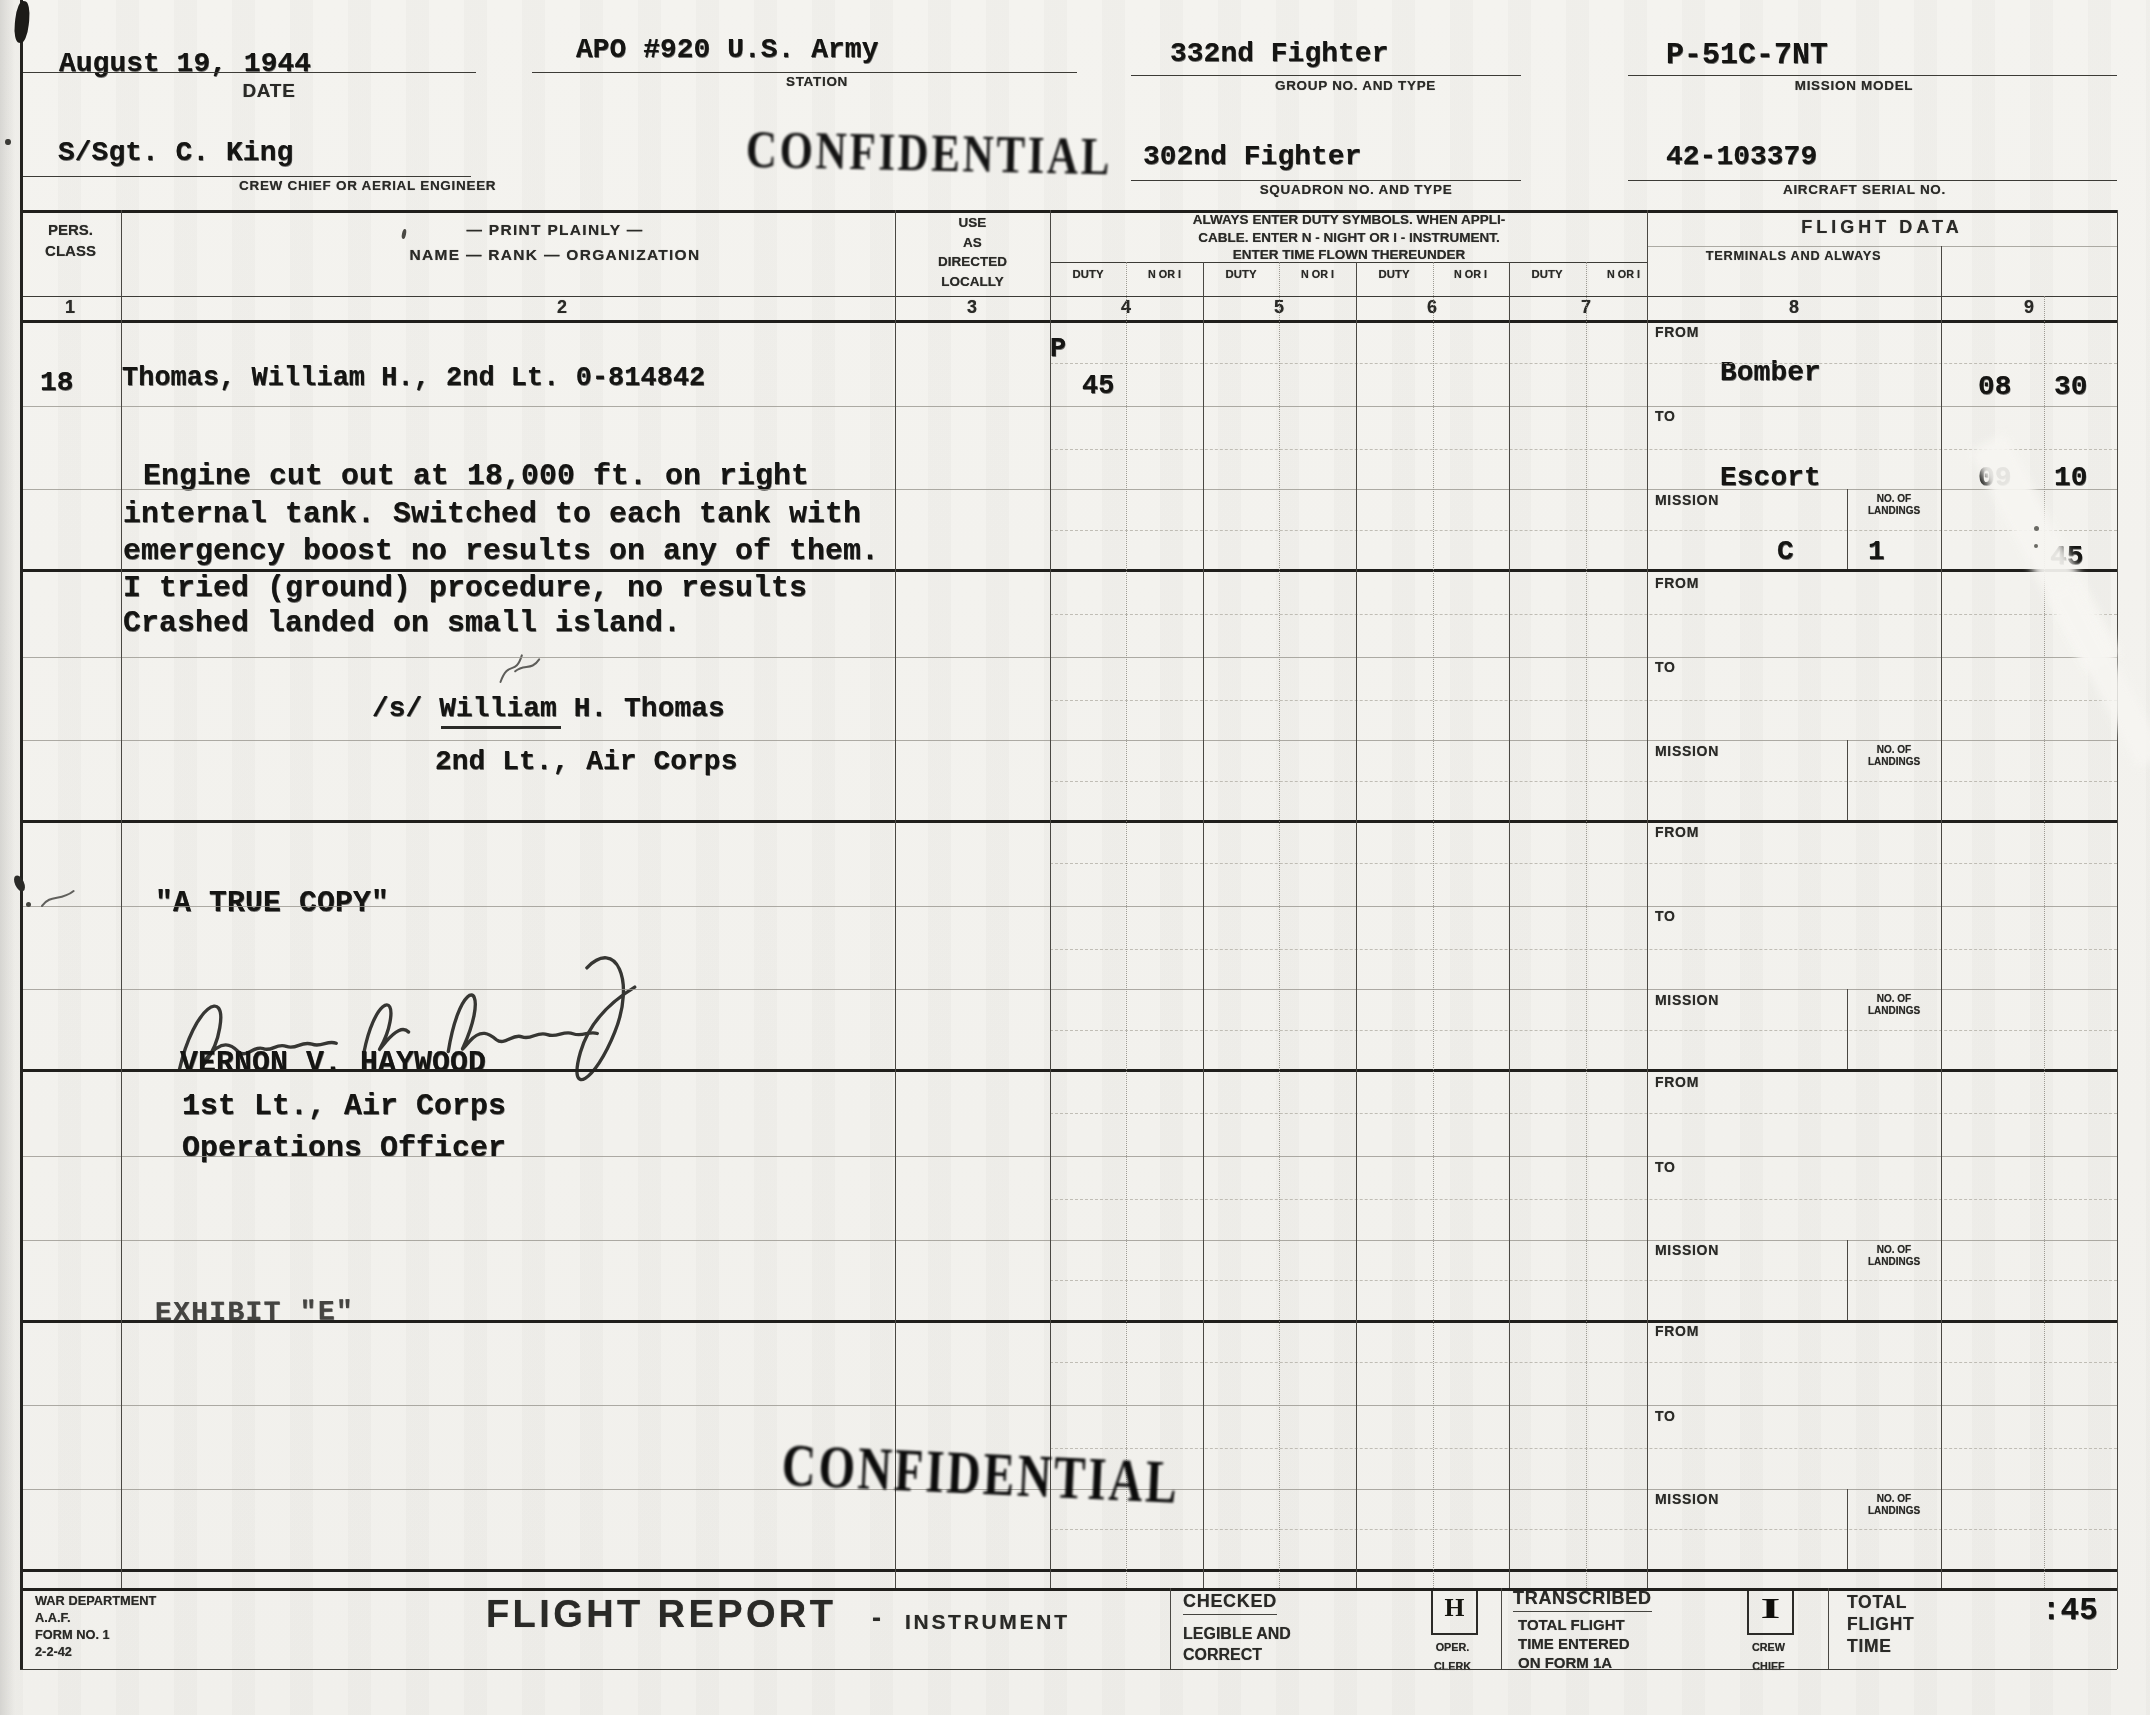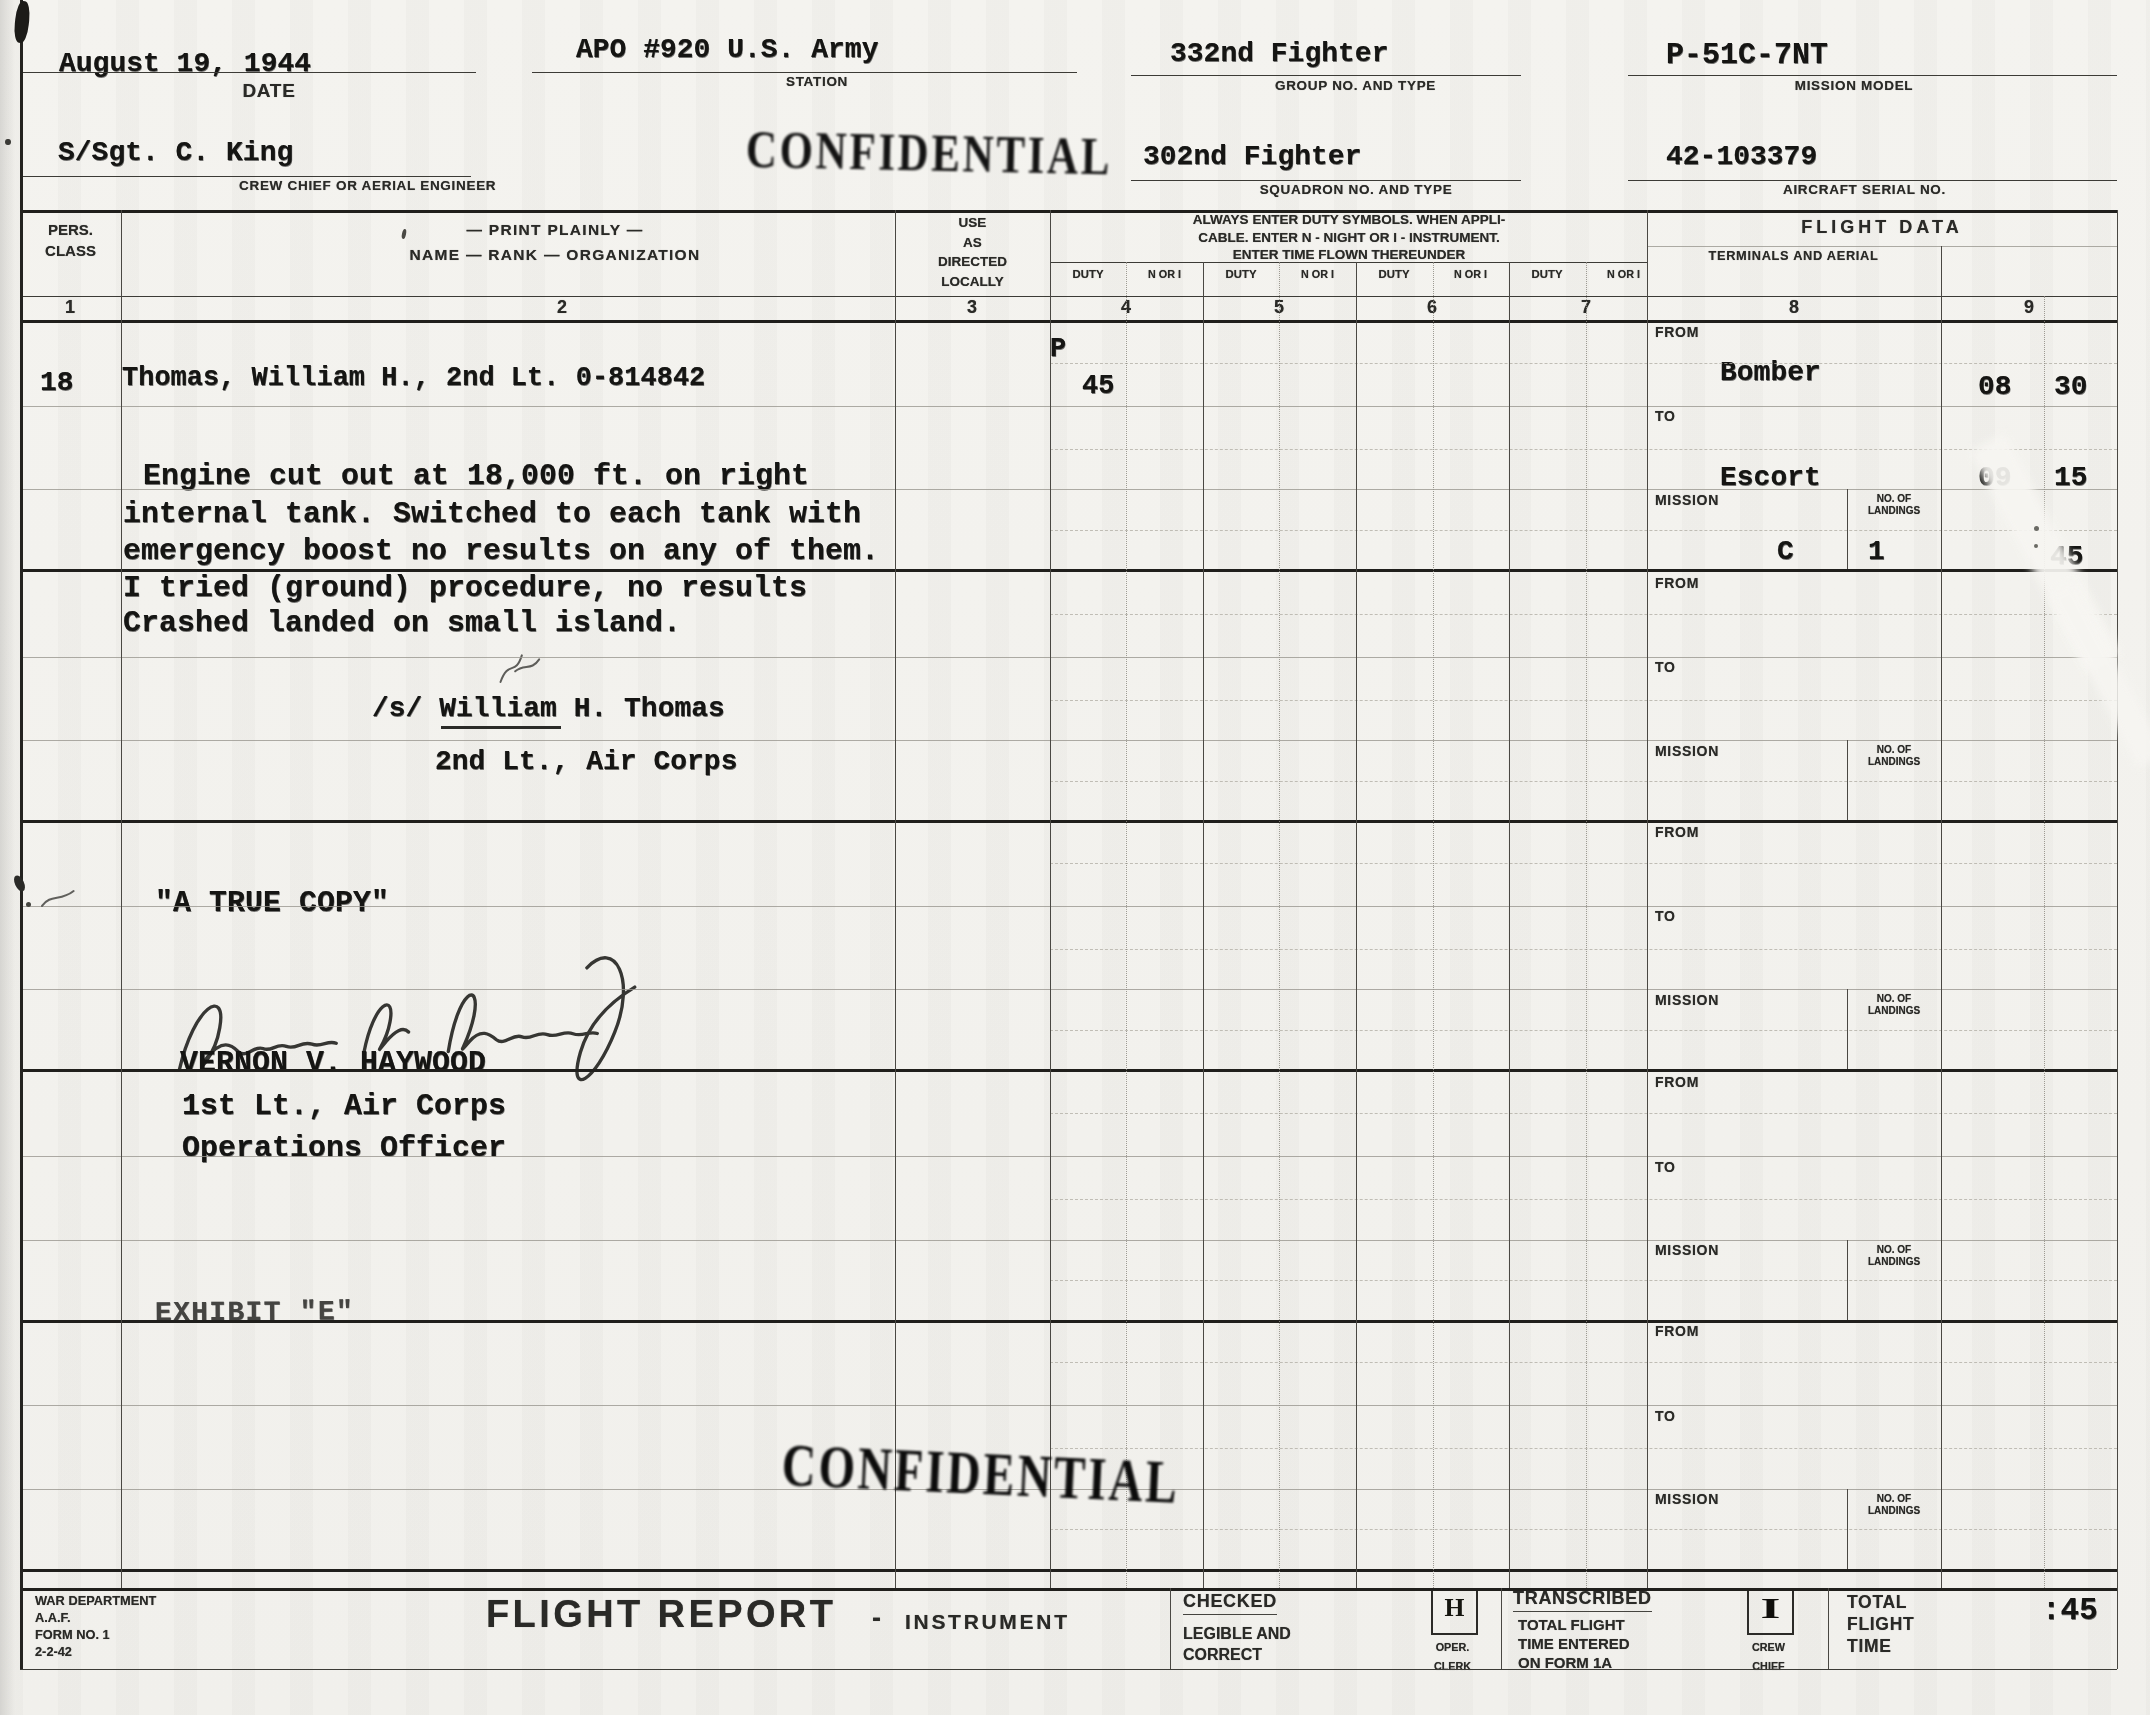--- a/index.html
+++ b/index.html
@@ -66,21 +66,21 @@
 <div class="prt ctr" style="left:215px;top:221px;width:680px;font-size:15.5px;letter-spacing:1.3px">— PRINT PLAINLY —</div>
 <div class="prt ctr" style="left:215px;top:246px;width:680px;font-size:15.5px;letter-spacing:1.3px">NAME — RANK — ORGANIZATION</div>
 <div class="prt ctr" style="left:895px;top:213px;width:155px;font-size:13.5px;line-height:19.5px">USE
 AS
 DIRECTED
 LOCALLY</div>
 <div class="prt ctr" style="left:1050px;top:211px;width:598px;font-size:13.5px;line-height:17.5px">ALWAYS ENTER DUTY SYMBOLS. WHEN APPLI-
 CABLE. ENTER N - NIGHT OR I - INSTRUMENT.
 ENTER TIME FLOWN THEREUNDER</div>
 <div class="prt ctr" style="left:1647px;top:217px;width:470px;font-size:18px;letter-spacing:4px">FLIGHT DATA</div>
-<div class="prt ctr" style="left:1647px;top:248px;width:293px;font-size:12.8px;letter-spacing:0.7px">TERMINALS AND AERIAL</div>
+<div class="prt ctr" style="left:1647px;top:248px;width:293px;font-size:12.8px;letter-spacing:0.7px">TERMINALS AND ALWAYS</div>
 
 <div class="prt ctr" style="left:50px;top:297px;width:40px;font-size:18px">1</div>
 <div class="prt ctr" style="left:542px;top:297px;width:40px;font-size:18px">2</div>
 <div class="prt ctr" style="left:952px;top:297px;width:40px;font-size:18px">3</div>
 <div class="prt ctr" style="left:1106px;top:297px;width:40px;font-size:18px">4</div>
 <div class="prt ctr" style="left:1259px;top:297px;width:40px;font-size:18px">5</div>
 <div class="prt ctr" style="left:1412px;top:297px;width:40px;font-size:18px">6</div>
 <div class="prt ctr" style="left:1566px;top:297px;width:40px;font-size:18px">7</div>
 <div class="prt ctr" style="left:1774px;top:297px;width:40px;font-size:18px">8</div>
 <div class="prt ctr" style="left:2009px;top:297px;width:40px;font-size:18px">9</div>
@@ -100,21 +100,21 @@
 
 <div class="typed" style="left:372px;top:693px;font-size:28px">/s/ William H. Thomas</div>
 <div class="mark" style="left:441px;top:726px;width:120px;height:3.4px"></div>
 <div class="typed" style="left:435px;top:746px;font-size:28px">2nd Lt., Air Corps</div>
 
 <div class="typed" style="left:1720px;top:357px;font-size:28px">Bomber</div>
 <div class="typed" style="left:1978px;top:371px;font-size:28px">08</div>
 <div class="typed" style="left:2054px;top:371px;font-size:28px">30</div>
 <div class="typed" style="left:1720px;top:462px;font-size:28px">Escort</div>
 <div class="typed" style="left:1978px;top:462px;font-size:28px">09</div>
-<div class="typed" style="left:2054px;top:462px;font-size:28px">15</div>
+<div class="typed" style="left:2054px;top:462px;font-size:28px">10</div>
 <div class="typed" style="left:1777px;top:536px;font-size:28px">C</div>
 <div class="typed" style="left:1868px;top:536px;font-size:28px">1</div>
 <div class="typed" style="left:2050px;top:541px;font-size:28px">45</div>
 
 <div class="typed" style="left:155px;top:886px;font-size:30px">"A TRUE COPY"</div>
 
 <svg style="left:158px;top:950px" width="532" height="165" viewBox="0 0 790 245">
   <g fill="none" stroke="#1d1d1a" stroke-width="5" stroke-linecap="round" opacity="0.88" transform="rotate(-2 395 120)">
     <path d="M30 165 C55 70 105 45 92 105 C83 150 48 178 72 148 C95 122 108 130 118 141 C130 153 142 132 155 138 C168 144 175 130 190 136 C205 142 212 128 228 134 C242 140 252 128 264 134"></path>
     <path d="M305 148 C322 75 355 60 345 105 C338 138 315 160 338 134 C352 119 364 112 372 121"></path>

